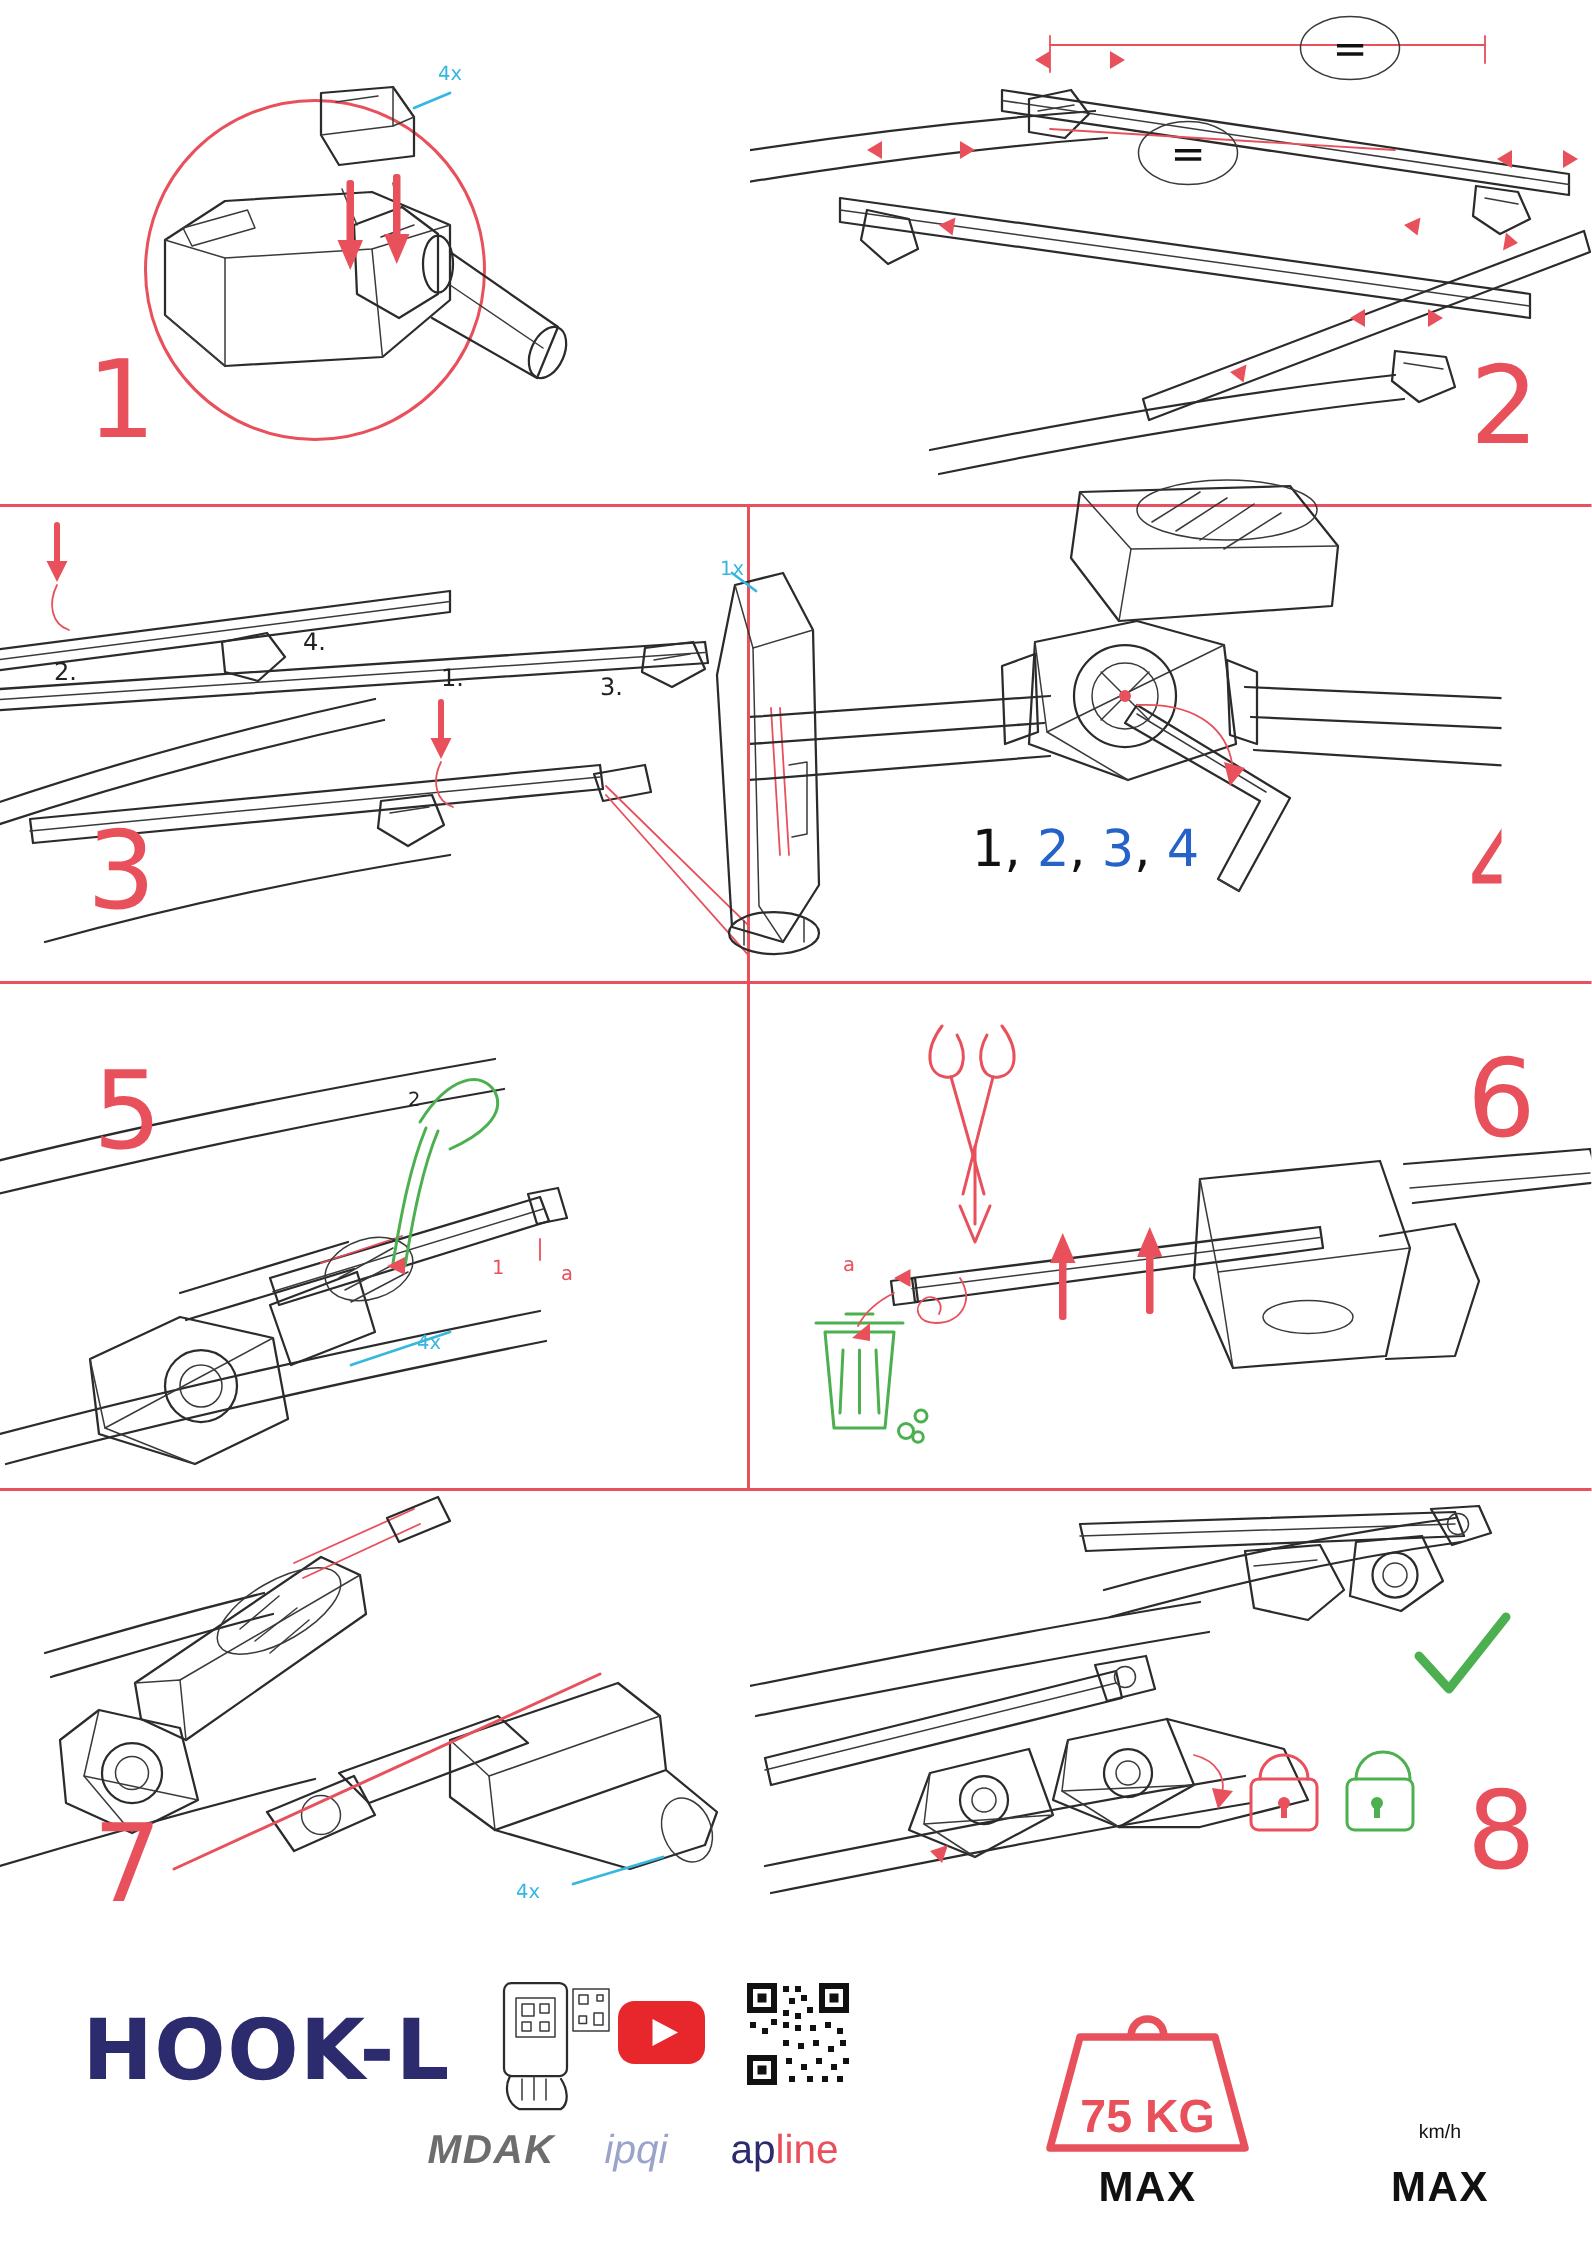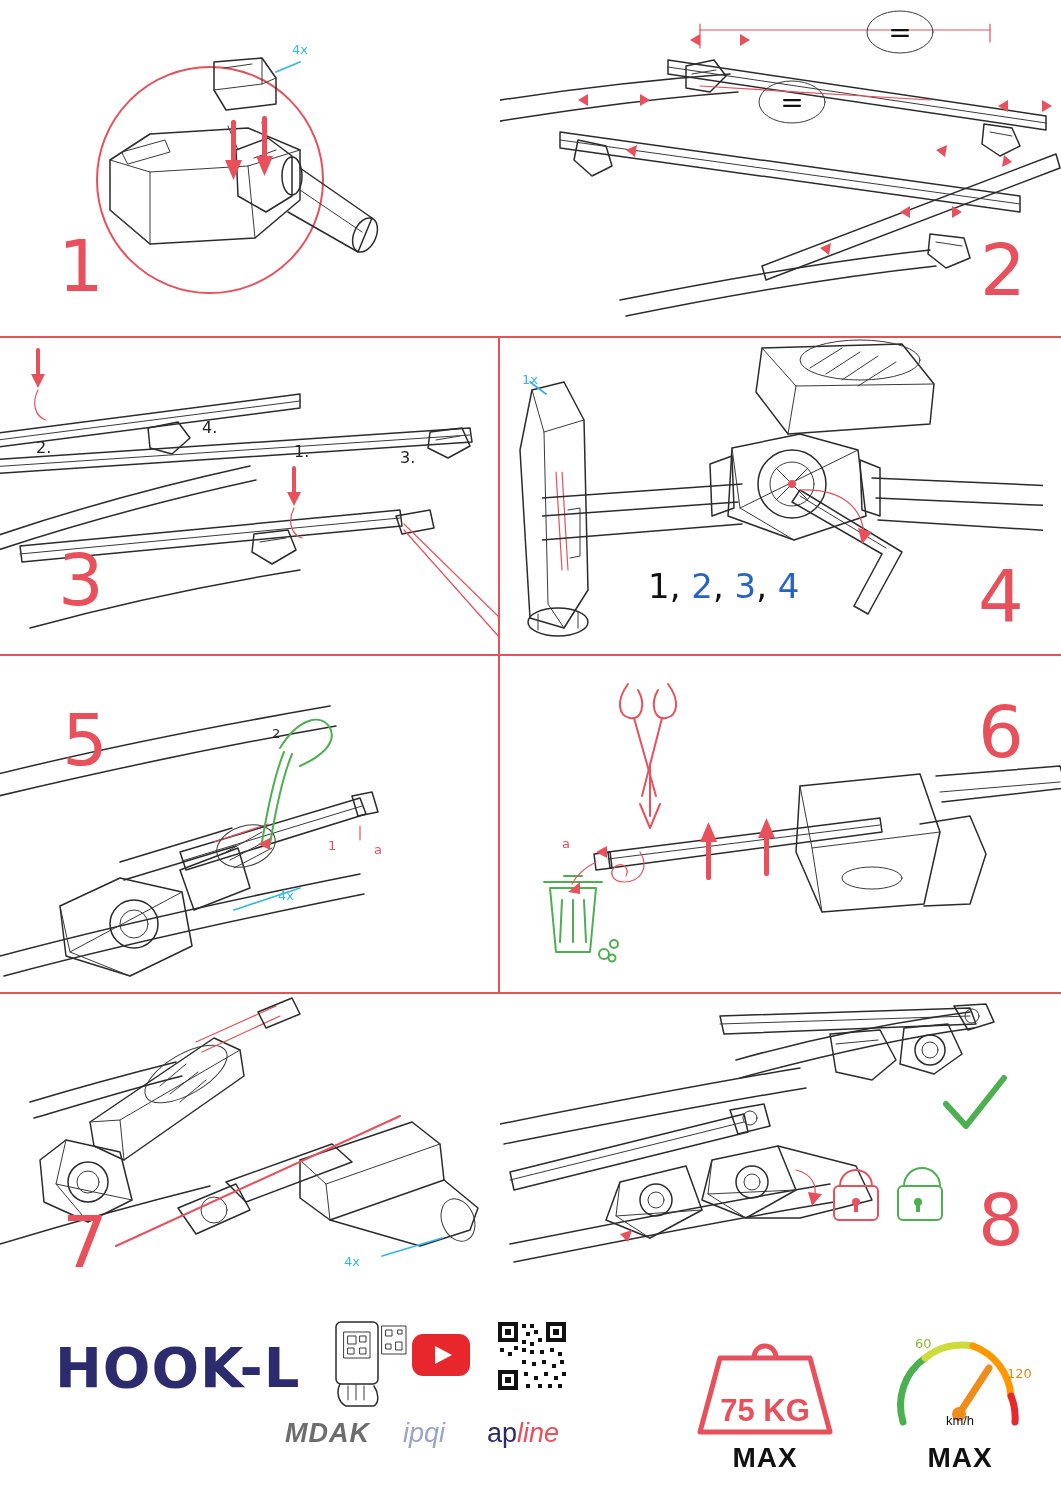--- a/index.html
+++ b/index.html
@@ -50,21 +50,21 @@
   }
   .brandsub{
     position:absolute;left:55px;top:110px;
     font-family:"DejaVu Sans", sans-serif;
     font-size:30px;font-weight:700;color:#2b2b6e;
   }
   .brandsub .accent{color:#e8505b;}
   .mdak{position:absolute;left:285px;top:118px;font-size:27px;font-weight:700;color:#6d6d6d;letter-spacing:1px;font-style:italic;}
   .ipqi{position:absolute;left:403px;top:118px;font-size:27px;color:#9aa3c9;font-style:italic;}
   .apline{position:absolute;left:487px;top:118px;font-size:27px;color:#2b2b6e;}
-  .apline .accent{color:#e8505b;font-style:italic;}
+  .apline .accent{color:#e8505b;}
 
   .weight-label{position:absolute;left:700px;top:142px;width:130px;text-align:center;font-size:28px;font-weight:700;color:#111;letter-spacing:1px;}
   .speed-label{position:absolute;left:895px;top:142px;width:130px;text-align:center;font-size:28px;font-weight:700;color:#111;letter-spacing:1px;}
   .kgtext{position:absolute;left:700px;top:68px;width:130px;text-align:center;font-size:31px;font-weight:700;color:#e8505b;margin-top:25px;}
   .kmh{position:absolute;left:900px;top:113px;width:120px;text-align:center;font-size:13px;color:#111;}
 
   svg{display:block;}
   .ln{fill:none;stroke:#2b2b2b;stroke-width:1.5;stroke-linecap:round;stroke-linejoin:round;}
   .ln-thin{fill:none;stroke:#3a3a3a;stroke-width:1;stroke-linecap:round;stroke-linejoin:round;}
   .ln-red{fill:none;stroke:#e8505b;stroke-width:2;stroke-linecap:round;stroke-linejoin:round;}
@@ -212,36 +212,36 @@
       <path class="ln-red-thin" d="M404,186 L500,280"></path>
       <path class="ln-red-thin" d="M404,192 L500,300"></path>
     </svg>
     <div class="ann small dark" style="left:36px;top:100px;">2.</div>
     <div class="ann small dark" style="left:202px;top:80px;">4.</div>
     <div class="ann small dark" style="left:294px;top:104px;">1.</div>
     <div class="ann small dark" style="left:400px;top:110px;">3.</div>
     <div class="stepnum" style="left:58px;top:206px;">3</div>
   </div>
 
-  <div class="panel" style="left:472px;top:360px;width:180px;height:294px;">
+  <div class="panel" style="left:430px;top:360px;width:180px;height:294px;">
     <svg width="180" height="294" viewBox="0 0 180 294">
       <path class="ln" d="M60,30 L92,22 L112,60 L116,230 L92,268 L58,258 L48,90 Z"></path>
       <path class="ln-thin" d="M60,30 L72,72 L76,244 L92,268"></path>
       <path class="ln-thin" d="M72,72 L112,60"></path>
       <ellipse cx="86" cy="262" rx="30" ry="14" class="ln"></ellipse>
       <path class="ln-thin" d="M66,254 L66,270 M106,252 L106,268"></path>
       <path class="ln-red-thin" d="M90,112 L96,210"></path>
       <path class="ln-red-thin" d="M84,112 L90,210"></path>
       <path class="ln-thin" d="M96,150 L108,148 L108,196 L98,198"></path>
       <path class="ln-cyan" d="M74,34 L58,22"></path>
     </svg>
     <div class="ann cyan" style="left:50px;top:12px;">1x</div>
   </div>
 
-  <div class="panel" style="left:500px;top:338px;width:501px;height:316px;padding-left:42px;">
+  <div class="panel" style="left:500px;top:318px;width:501px;height:316px;">
     <svg width="561" height="316" viewBox="0 0 561 316">
 
       <path class="ln" d="M220,10 L360,6 L392,46 L388,86 L246,96 L214,54 Z"></path>
       <path class="ln-thin" d="M246,96 L254,48 L220,10"></path>
       <path class="ln-thin" d="M254,48 L392,46"></path>
       <ellipse cx="318" cy="22" rx="60" ry="20" class="ln-thin"></ellipse>
       <path class="ln-thin" d="M268,30 L300,10 M284,36 L318,14 M300,42 L336,18 M316,48 L354,24"></path>
 
       <path class="ln" d="M190,110 L258,96 L316,112 L324,178 L252,202 L186,178 Z"></path>
       <path class="ln-thin" d="M190,110 L198,170 L252,202"></path>
@@ -538,30 +538,18 @@
 
     <div style="position:absolute;left:690px;top:30px;">
       <svg width="150" height="110" viewBox="0 0 150 110">
         <path d="M30,28 L120,28 L140,102 L10,102 Z" fill="none" stroke="#e8505b" stroke-width="5" stroke-linejoin="round"></path>
         <path d="M64,28 C64,12 86,12 86,28" fill="none" stroke="#e8505b" stroke-width="5"></path>
       </svg>
     </div>
     <div class="kgtext">75 KG</div>
     <div class="weight-label">MAX</div>
 
-    <div style="position:absolute;left:885px;top:22px;">
-      <svg width="150" height="120" viewBox="0 0 150 120">
-        <path d="M18,100 A58,58 0 0 1 40,36" fill="none" stroke="#4caf50" stroke-width="7" stroke-linecap="round"></path>
-        <path d="M40,36 A58,58 0 0 1 88,24" fill="none" stroke="#cddc39" stroke-width="7" stroke-linecap="round"></path>
-        <path d="M88,24 A58,58 0 0 1 126,74" fill="none" stroke="#ff9800" stroke-width="7" stroke-linecap="round"></path>
-        <path d="M126,74 A58,58 0 0 1 130,100" fill="none" stroke="#e8272c" stroke-width="7" stroke-linecap="round"></path>
-        <path d="M74,92 L104,46" stroke="#ef8c1a" stroke-width="7" stroke-linecap="round" fill="none"></path>
-        <circle cx="74" cy="92" r="7" fill="#ef8c1a"></circle>
-        <text x="30" y="26" font-family="DejaVu Sans, sans-serif" font-size="13" fill="#8bb83a">60</text>
-        <text x="122" y="56" font-family="DejaVu Sans, sans-serif" font-size="13" fill="#e08a1a">120</text>
-      </svg>
-    </div>
     <div class="kmh">km/h</div>
     <div class="speed-label">MAX</div>
 
   </div>
 
 </div>
 
 </body></html>

